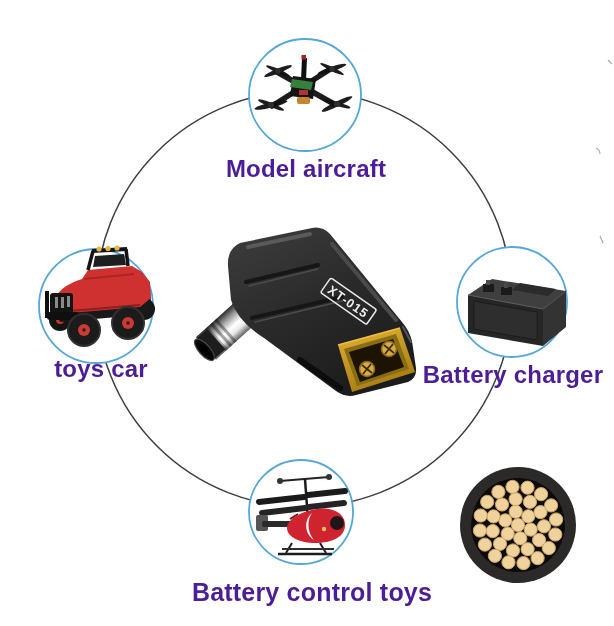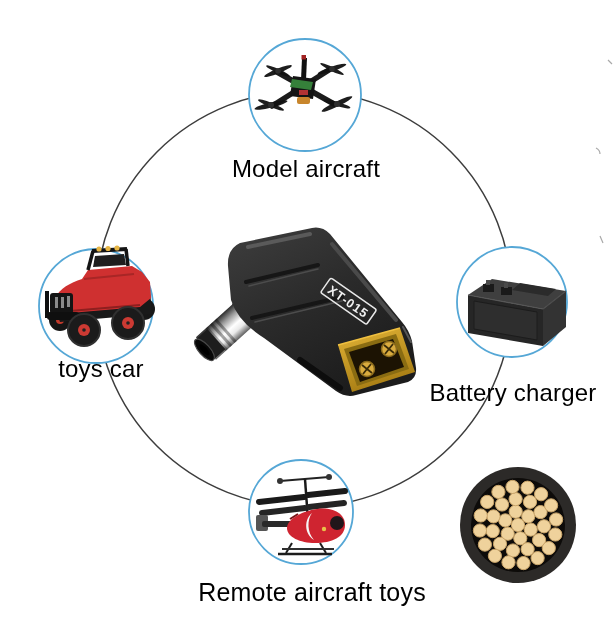--- a/index.html
+++ b/index.html
@@ -3,25 +3,25 @@
 <meta charset="utf-8">
 <style>
   html,body{margin:0;padding:0;background:#fff;}
   .stage{
     position:relative;width:614px;height:626px;background:#ffffff;overflow:hidden;
     font-family:"Liberation Sans",sans-serif;
   }
   .scene{position:absolute;left:0;top:0;}
   .label{
     position:absolute;transform:translateX(-50%);white-space:nowrap;
-    color:#000000;font-weight:400;letter-spacing:.2px;
+    color:#4c1d95;font-weight:700;letter-spacing:.2px;
   }
   .label-top{left:306px;top:155px;font-size:24px;}
   .label-car{left:101px;top:355px;font-size:24px;}
-  .label-batt{left:513px;top:379px;font-size:24px;}
+  .label-batt{left:513px;top:361px;font-size:24px;}
   .label-bottom{left:312px;top:578px;font-size:25px;}
   .strand{fill:#efd29c;stroke:#c9a469;stroke-width:1;}
 </style>
 </head>
 <body>
 
 <div class="stage">
 
   <svg class="scene" width="614" height="626" viewBox="0 0 614 626">
     <defs>
@@ -234,14 +234,14 @@
         <circle cx="389" cy="349" r="7.5" fill="#d9ab3f" stroke="#8a6a1c" stroke-width="1.5"></circle>
         <path d="M384,345 l10,8 M385,354 l8,-10" stroke="#3a2c08" stroke-width="1.8"></path>
         <path d="M338,345 L400,328" stroke="#f0c040" stroke-width="1.5" fill="none"></path>
       </g>
     </g>
   </svg>
 
   <div class="label label-top">Model aircraft</div>
   <div class="label label-car">toys car</div>
   <div class="label label-batt">Battery charger</div>
-  <div class="label label-bottom">Remote aircraft toys</div>
+  <div class="label label-bottom">Battery control toys</div>
 </div>
 
 </body></html>

